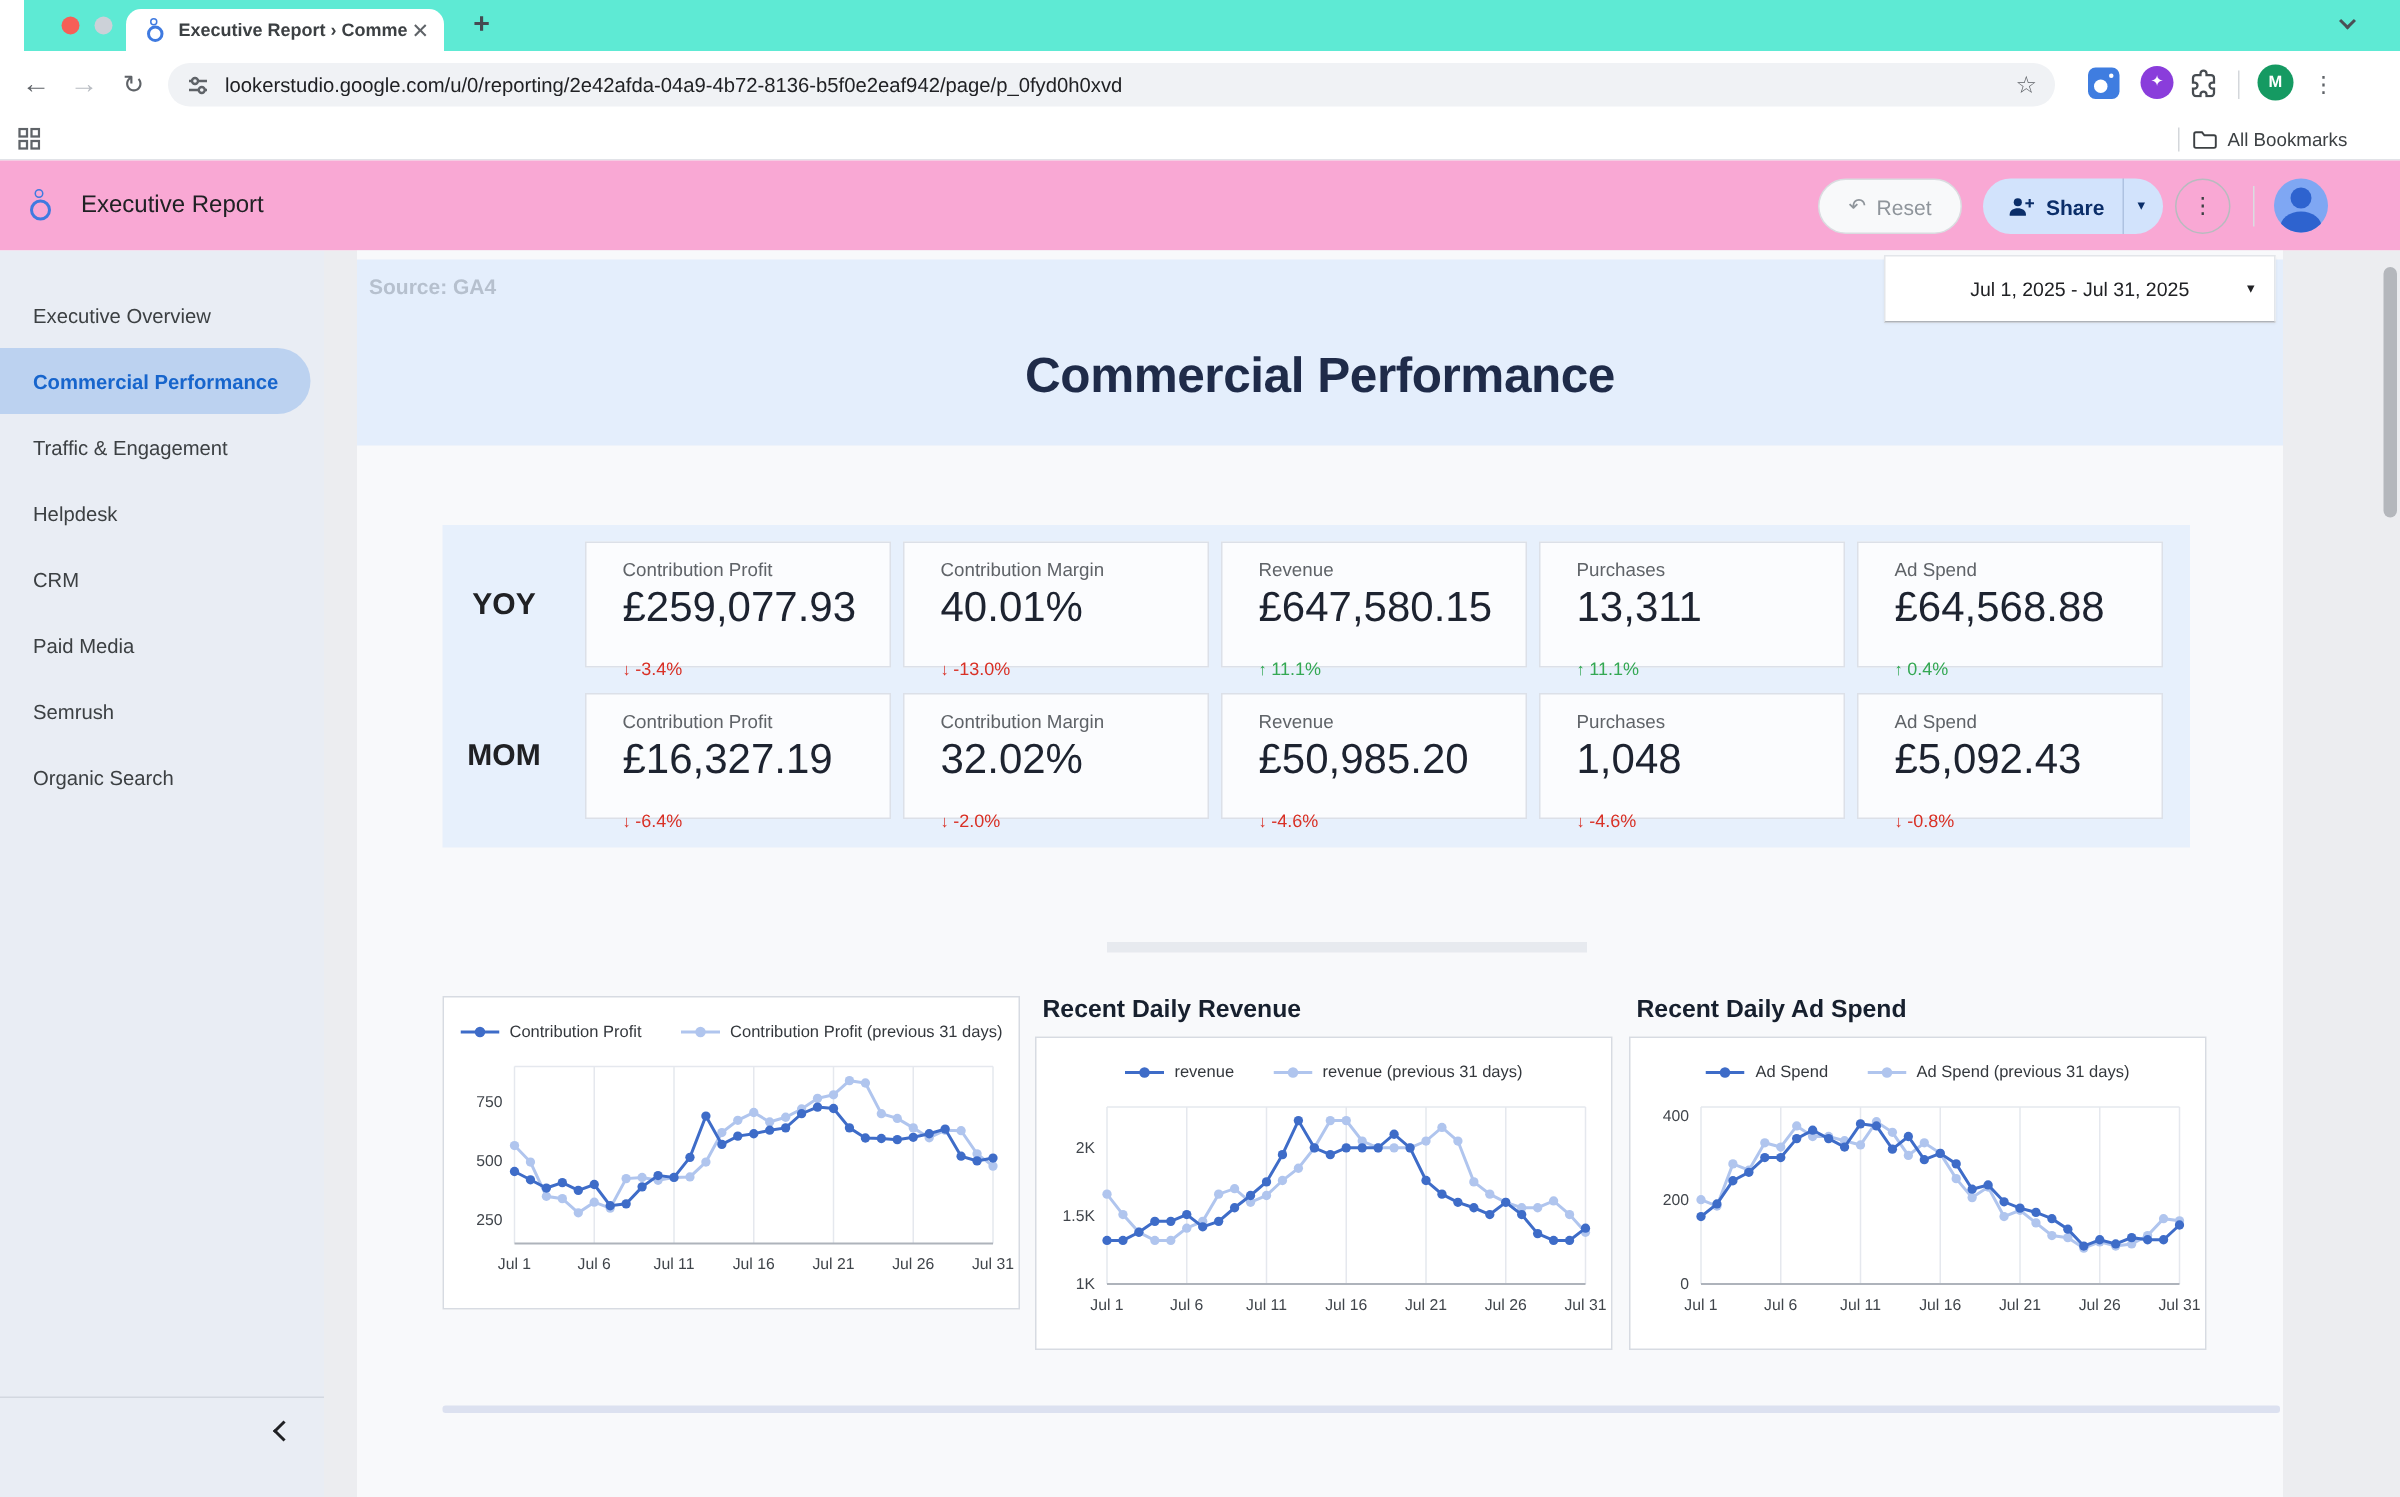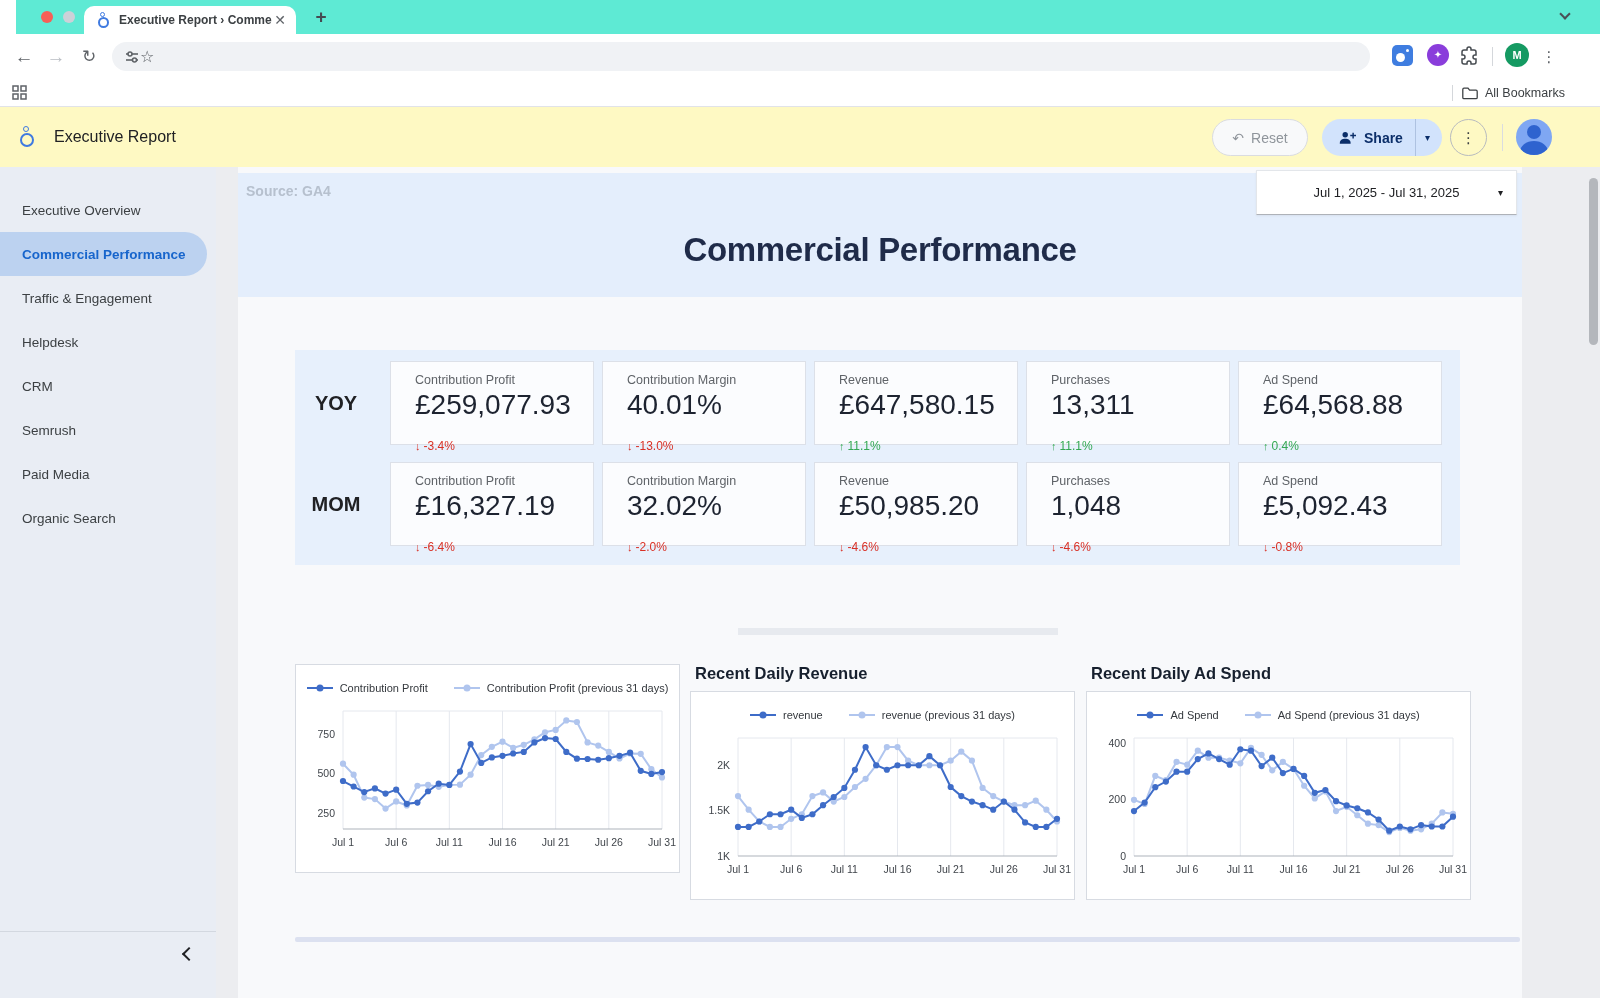--- a/index.html
+++ b/index.html
@@ -56,21 +56,21 @@
            font-size:15px; text-align:center; line-height:27px; }
 
   .bookmarksbar { position:absolute; left:0; top:79px; width:1600px; height:28px; background:#fff;
                   border-bottom:1px solid #e1e3e8; }
   .gridicon { position:absolute; left:12px; top:6px; }
   .bm-div { position:absolute; left:1452px; top:6px; width:1px; height:16px; background:#d4d7db; }
   .allbm { position:absolute; left:1462px; top:4px; display:flex; align-items:center; gap:7px;
            font-size:12.5px; color:#3c4043; height:20px; }
 
   
-  .appheader { position:absolute; left:0; top:107px; width:1600px; height:60px; background:#fef9c3; }
+  .appheader { position:absolute; left:0; top:107px; width:1600px; height:60px; background:#f9a8d4; }
   .logo { position:absolute; left:18px; top:19px; width:20px; height:22px; }
   .logo .looker-ring.big { left:2px; top:7px; width:14px; height:14px; border-width:2.6px; }
   .logo .looker-ring.sml { left:5px; top:0; width:6px; height:6px; border-width:1.8px; }
   .app-title { position:absolute; left:54px; top:0; height:60px; display:flex; align-items:center;
                font-size:16px; color:#202124; }
   .btn-reset { position:absolute; left:1212px; top:12px; width:96px; height:37px; border:1px solid #dadce0;
                border-radius:19px; display:flex; align-items:center; justify-content:center; gap:7px;
                color:#8f959b; font-size:14px; background:#f8f9fa; }
   .btn-share { position:absolute; left:1322px; top:12px; height:37px; border-radius:19px;
                background:#d2e3fc; display:flex; align-items:center; }
@@ -174,20 +174,21 @@
   <span class="nav-ic reload">↻</span>
   <div class="omnibox">
     <svg width="16" height="16" viewBox="0 0 16 16">
       <g stroke="#5f6368" stroke-width="1.6" fill="none">
         <line x1="2" y1="5" x2="14" y2="5"></line>
           <circle cx="6" cy="5" r="2" fill="#f0f2f5"></circle>
         <line x1="2" y1="11" x2="14" y2="11"></line>
           <circle cx="10.5" cy="11" r="2" fill="#f0f2f5"></circle>
       </g>
     </svg>
+    <span class="url">lookerstudio.google.com/u/0/reporting/2e42afda-04a9-4b72-8136-b5f0e2eaf942/page/p_0fyd0h0xvd</span>
     <span class="star">☆</span>
   </div>
   <span class="ext-blue">
       <i></i>
       <b></b>
     </span>
   <span class="ext-purple">✦</span>
   <svg class="puzzle" width="20" height="20" viewBox="0 0 20 20">
     <path d="M10 2a2 2 0 0 0-2 2v1H5a2 2 0 0 0-2 2v3h1a2 2 0 1 1 0 4H3v3a2 2 0 0 0 2 2h3v-1a2 2 0 1 1 4 0v1h3a2 2 0 0 0 2-2v-3h-1a2 2 0 1 1 0-4h1V7a2 2 0 0 0-2-2h-3V4a2 2 0 0 0-2-2z" fill="none" stroke="#474c51" stroke-width="1.5"></path>
   </svg>
@@ -257,24 +258,24 @@
       <div class="nav-item">
         <span class="nav-label">Traffic &amp; Engagement</span>
       </div>
       <div class="nav-item">
         <span class="nav-label">Helpdesk</span>
       </div>
       <div class="nav-item">
         <span class="nav-label">CRM</span>
       </div>
       <div class="nav-item">
+        <span class="nav-label">Paid Media</span>
+      </div>
+      <div class="nav-item">
         <span class="nav-label">Semrush</span>
-      </div>
-      <div class="nav-item">
-        <span class="nav-label">Paid Media</span>
       </div>
       <div class="nav-item">
         <span class="nav-label">Organic Search</span>
       </div>
     </div>
   <div class="sb-divider"></div>
   <span class="collapse"></span>
 </div>
 
 <div class="main">

